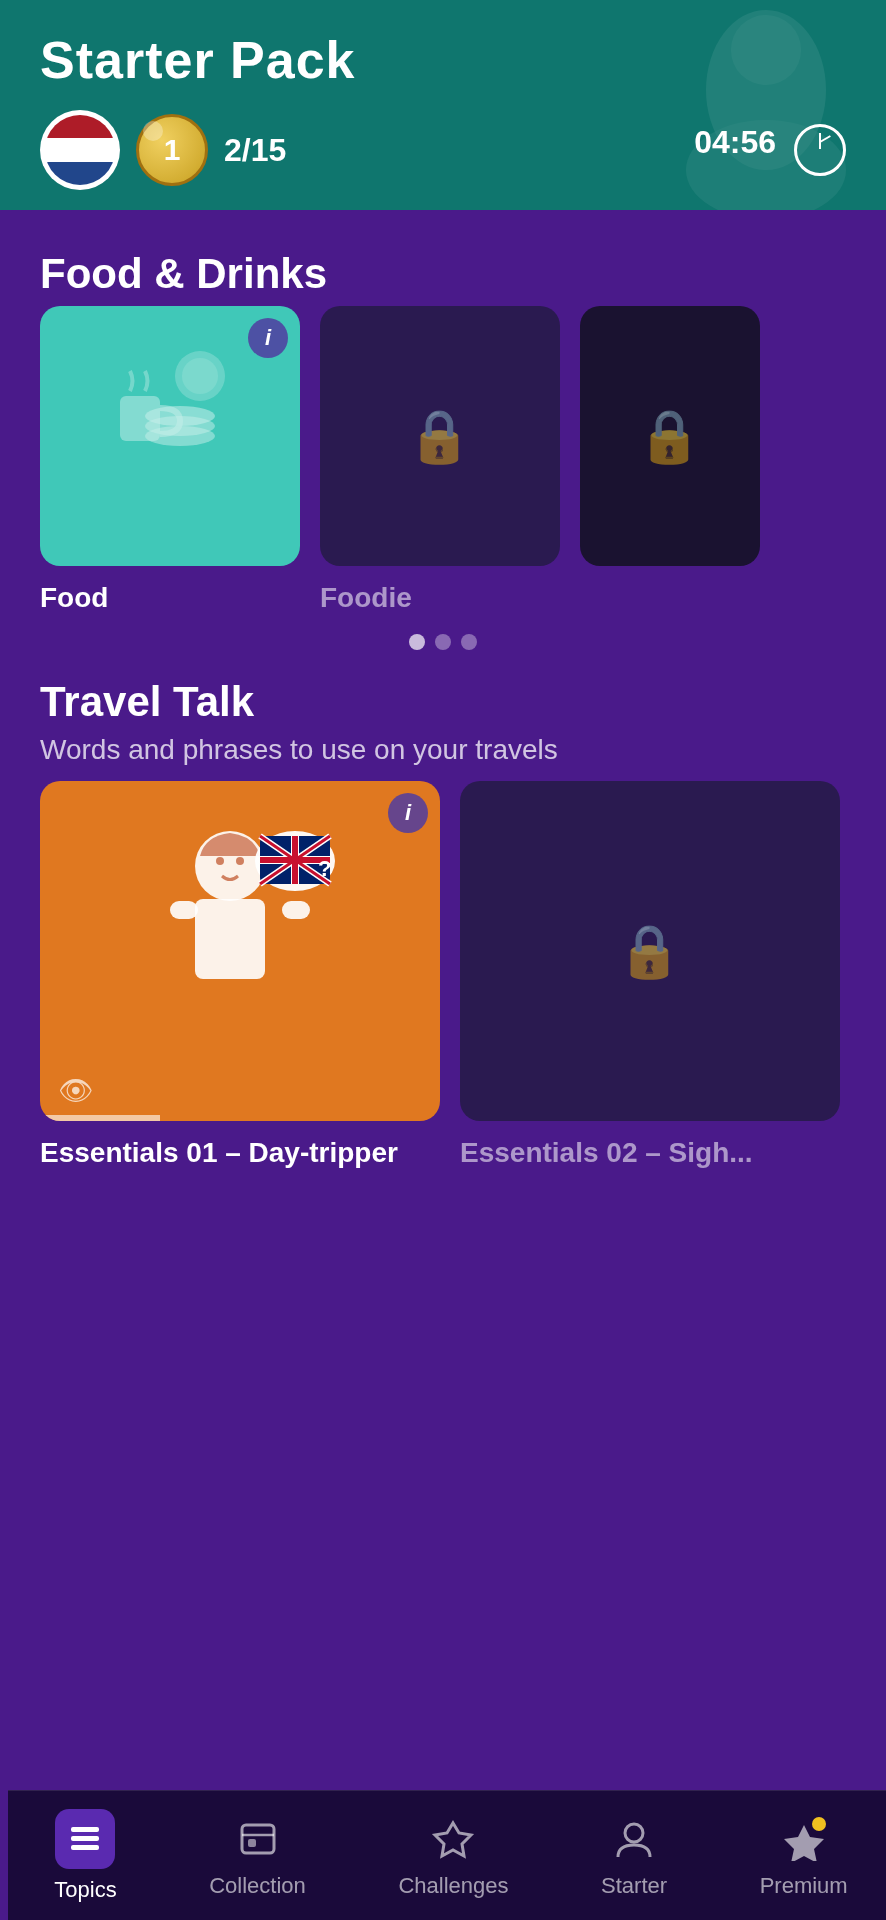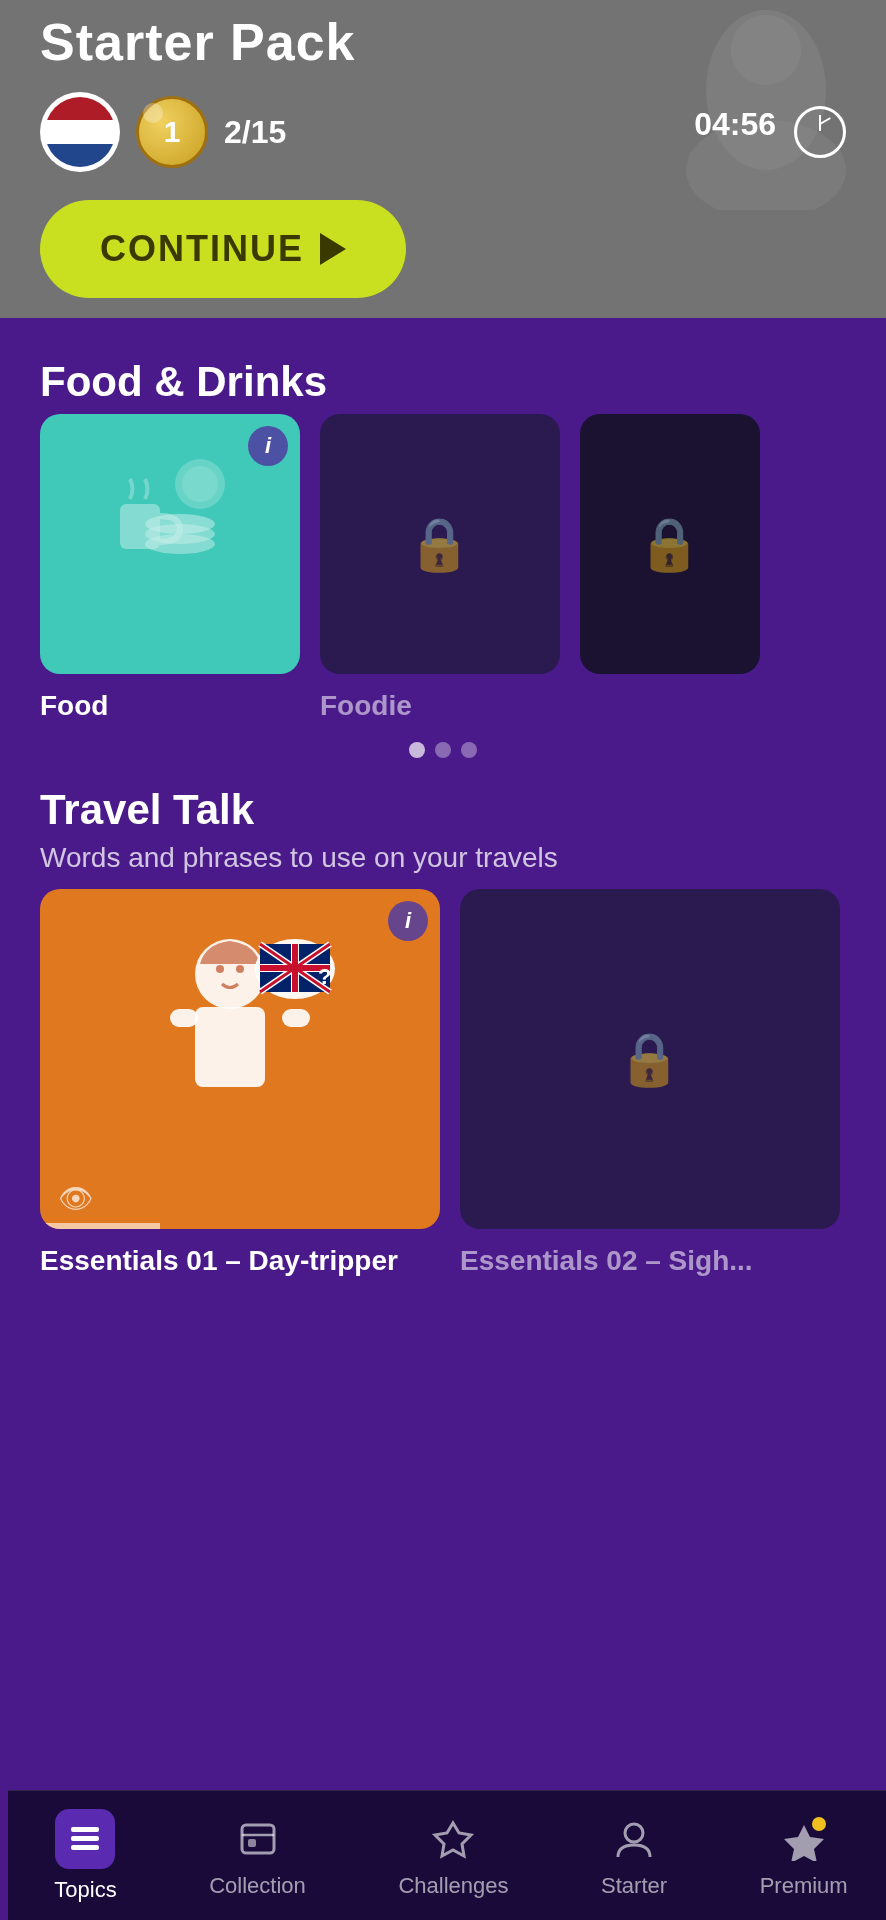--- a/index.html
+++ b/index.html
@@ -8,22 +8,22 @@
       width: 886px;
       min-height: 1920px;
       background: #4a1a8a;
       font-family: 'Arial', sans-serif;
       overflow-x: hidden;
       position: relative;
     }
 
     
     .header {
-      background: #737373;
-      padding: 12px 40px 20px 40px;
+      background: #0f766e;
+      padding: 30px 40px 20px 40px;
       position: relative;
     }
     .page-title {
       font-size: 52px;
       font-weight: 900;
       color: white;
       margin-bottom: 20px;
       letter-spacing: 1px;
     }
     .header-row {
@@ -445,24 +445,20 @@
       </div>
       <div class="badge-coin">1</div>
       <span class="progress-text">2/15</span>
     </div>
     <div class="timer-area">
       <span class="timer-text">04:56</span>
       <div class="timer-icon"></div>
     </div>
   </div>
 
-  <button class="continue-btn">
-    <span>CONTINUE</span>
-    <div class="play-arrow"></div>
-  </button>
 </div>
 
 <div class="section-spacer"></div>
 
 <div class="section-title">Food &amp; Drinks</div>
 
 <div class="card-row">
 
   <div class="topic-card active">
     <div class="info-badge">i</div>

